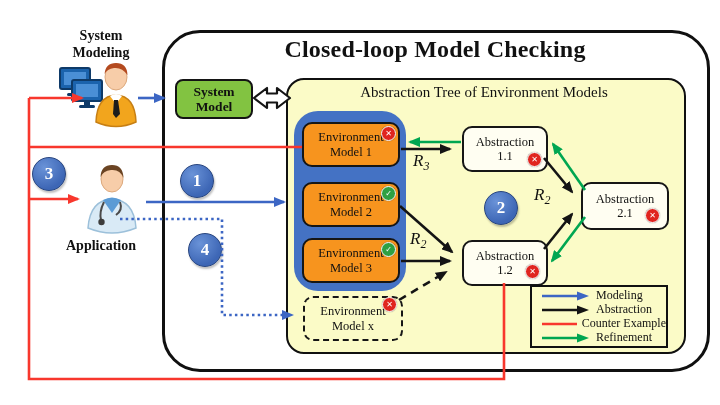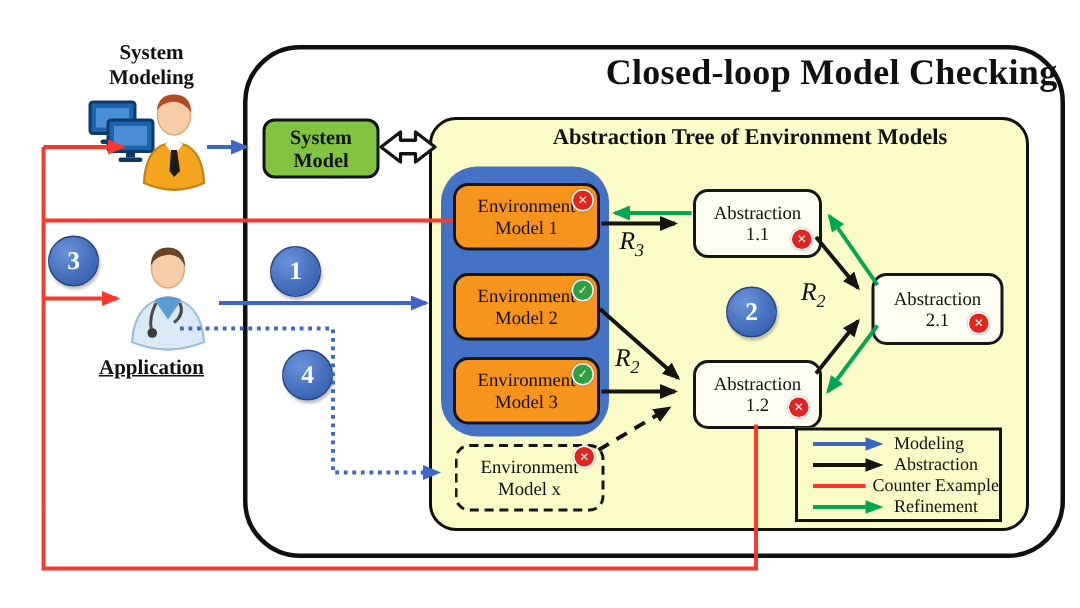--- a/index.html
+++ b/index.html
@@ -4,25 +4,25 @@
 <style>
   html,body{margin:0;padding:0;background:#fff;}
   #canvas{
     position:relative;width:720px;height:405px;background:#ffffff;overflow:hidden;
     font-family:"Liberation Serif","DejaVu Serif",serif;color:#111;
   }
   .abs{position:absolute;}
   
   .outer-box{left:162px;top:30px;width:542px;height:336px;background:#fff;
     border:3.2px solid #101010;border-radius:38px;}
-  .title{left:165px;top:36px;width:540px;text-align:right;font-size:24px;font-weight:bold;letter-spacing:.2px;}
+  .title{left:165px;top:36px;width:540px;text-align:center;font-size:24px;font-weight:bold;letter-spacing:.2px;}
   
   .panel{left:286px;top:78px;width:396px;height:272px;background:#fbfbc7;
     border:2.6px solid #101010;border-radius:18px;}
-  .panel-title{left:288px;top:84px;width:392px;text-align:center;font-size:15px;font-weight:bold;margin-left:16px;}
+  .panel-title{left:288px;top:84px;width:392px;text-align:center;font-size:15px;font-weight:normal;}
   
   .blue-container{left:294px;top:111px;width:112px;height:180px;background:#4472c4;border-radius:24px;}
   
   .env-box{width:94px;height:41px;background:#f7941e;border:2.2px solid #161616;border-radius:10px;
     display:flex;flex-direction:column;align-items:center;justify-content:center;
     font-size:12.5px;line-height:14.5px;}
   .env-box.dashed{background:transparent;border:2.2px dashed #161616;}
   .abs-box{width:82px;height:42px;background:#fffef2;border:2.2px solid #161616;border-radius:10px;
     display:flex;flex-direction:column;align-items:center;justify-content:center;
     font-size:12.5px;line-height:14.5px;}
@@ -120,21 +120,21 @@
     <rect x="20" y="26" width="22" height="13" fill="#4a8fd6"></rect>
     <rect x="28" y="43" width="6" height="4" fill="#0e3a68"></rect>
     <rect x="23" y="47" width="16" height="3" rx="1.5" fill="#0e3a68"></rect>
     <path d="M40,64 Q41,38 60,37 Q79,38 80,64 Q60,73 40,64 Z" fill="#f2a51d" stroke="#c77f14" stroke-width="1.5"></path>
     <path d="M54,38 L60,46 L66,38 Q60,34 54,38 Z" fill="#fff"></path>
     <path d="M58,42 L62,42 L64,56 L60,60 L57,56 Z" fill="#1c1c1c"></path>
     <ellipse cx="60" cy="19" rx="11" ry="13" fill="#f7cda9" stroke="#dca87c" stroke-width="1"></ellipse>
     <path d="M48.5,16 Q49.5,5 60,5 Q71,5 71.5,17 Q66,9 58,10 Q51,11 48.5,16 Z" fill="#b44a1f"></path>
   </svg>
 
-  <div class="abs actor-label" style="left:36px;top:238px;width:130px;text-decoration:underline;">
+  <div class="abs actor-label" style="left:36px;top:238px;width:130px;">
     <div>Application</div>
   </div>
   <svg class="abs" style="left:76px;top:160px;" width="70" height="80" viewBox="0 0 70 80">
     <path d="M12,68 Q14,40 36,39 Q58,40 60,68 Q36,78 12,68 Z" fill="#d9eaf6" stroke="#9cc0da" stroke-width="1.5"></path>
     <path d="M27,40 L36,53 L45,40 Q36,35 27,40 Z" fill="#5b9bd5"></path>
     <path d="M28,42 Q23,52 25,60" stroke="#4a4a4a" stroke-width="2" fill="none"></path>
     <path d="M44,42 Q47,50 40,55" stroke="#4a4a4a" stroke-width="2" fill="none"></path>
     <circle cx="25.5" cy="62" r="3.2" fill="#3c3c3c"></circle>
     <ellipse cx="36" cy="19" rx="11" ry="13" fill="#f7cda9" stroke="#dca87c" stroke-width="1"></ellipse>
     <path d="M24.5,17 Q25,5 36,5 Q47,5 47.5,18 Q44,9 35,10 Q27,11 24.5,17 Z" fill="#6b4423"></path>

